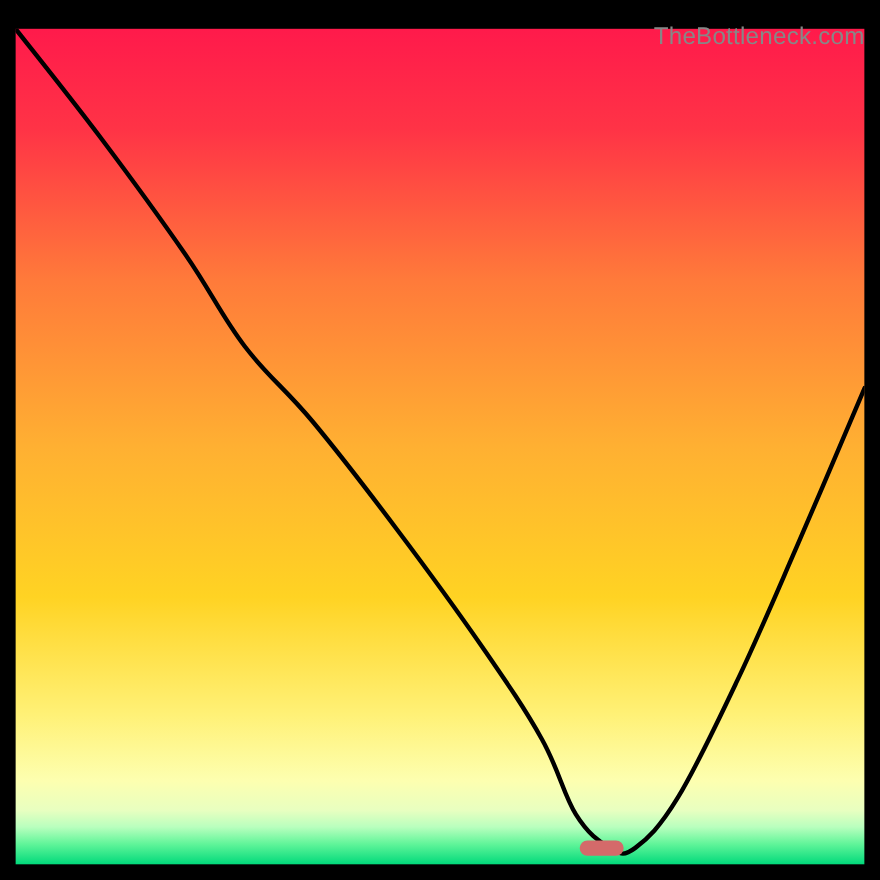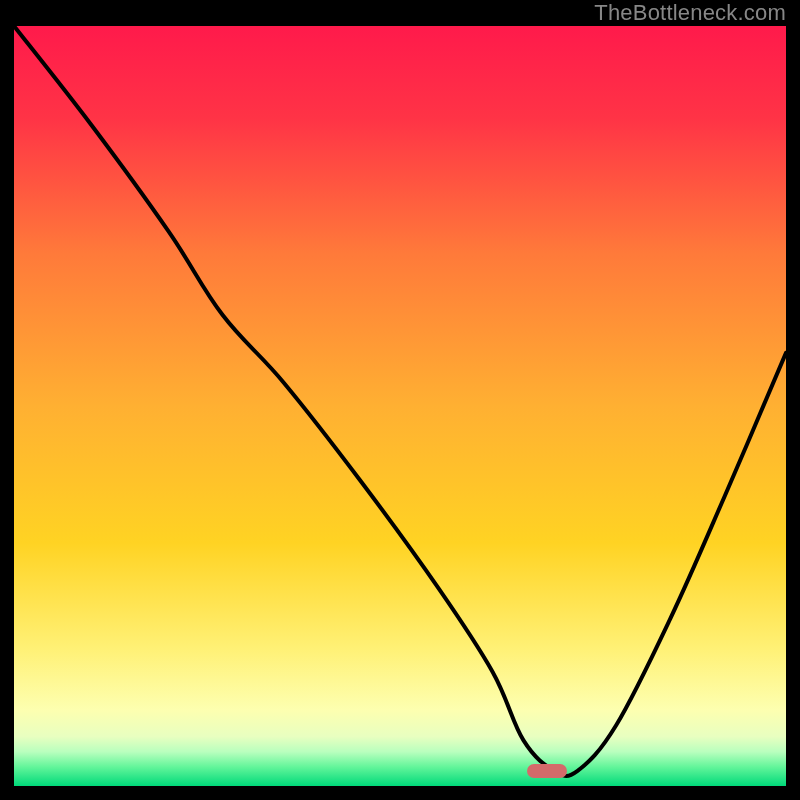--- a/index.html
+++ b/index.html
@@ -20,21 +20,21 @@
   }
   .plot {
     position: absolute;
     left: 0;
     top: 0;
     width: 772px;
     height: 760px;
   }
   .watermark {
     position: absolute;
-    top: 0;
+    top: 20px;
     right: 14px;
     font-family: Arial, Helvetica, sans-serif;
     font-size: 22px;
     font-weight: 500;
     color: #878787;
     letter-spacing: 0.2px;
     text-align: right;
   }
   .marker {
     position: absolute;

